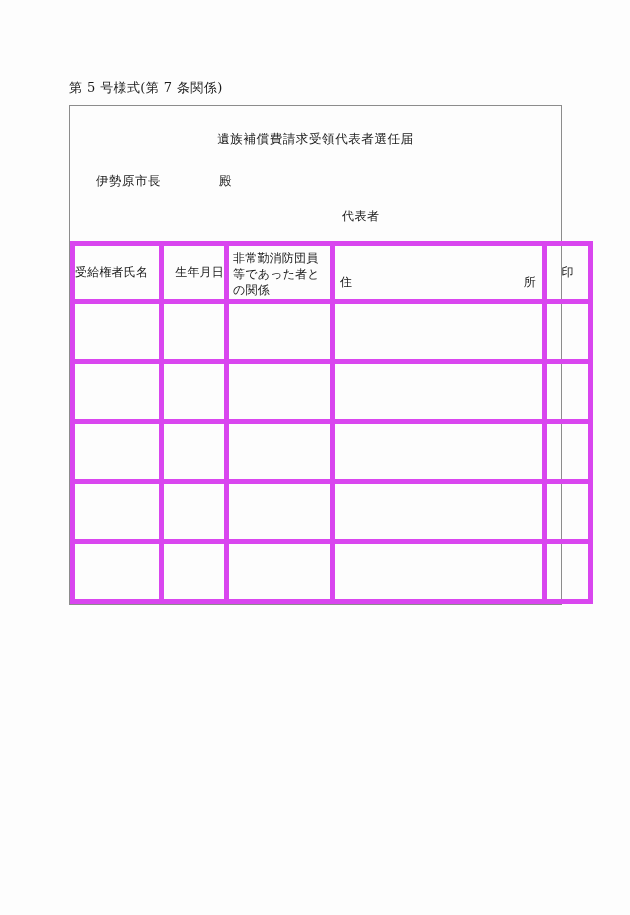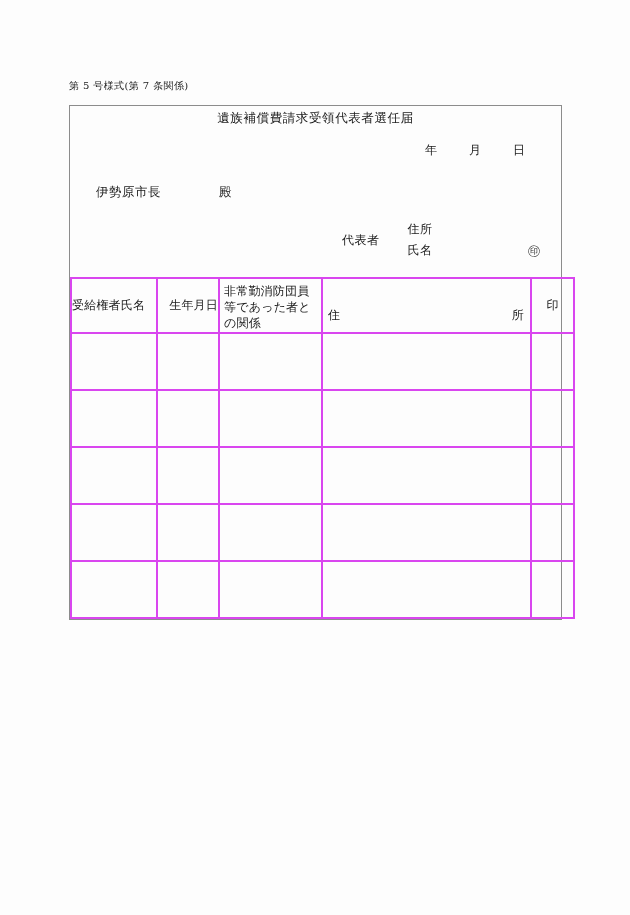--- a/index.html
+++ b/index.html
@@ -20,41 +20,41 @@
     position: absolute;
     inset: 0;
     background: #fdfdfd;
   }
 
   
   .form-number {
     position: absolute;
     left: 69px;
     top: 79px;
-    font-size: 10px;
+    font-size: 13px;
     letter-spacing: 0.4px;
     white-space: nowrap;
   }
 
   
   .form-box {
     position: absolute;
     left: 69px;
     top: 105px;
     width: 493px;
     border: 1px solid #8c8c8c;
     box-sizing: border-box;
     background: #fdfdfd;
   }
 
   .title {
     text-align: center;
     font-size: 12.5px;
     letter-spacing: 0.6px;
-    margin-top: 4px;
+    margin-top: 25px;
   }
 
   .date-line {
     margin-top: 15px;
     padding-right: 30px;
     font-size: 12px;
     text-align: right;
     letter-spacing: 0.5px;
   }
   .date-line .slot {
@@ -121,21 +121,21 @@
 
   
   .grid {
     margin-top: 16px;
     width: 100%;
     border-collapse: collapse;
     table-layout: fixed;
     font-size: 12px;
   }
   .grid th, .grid td {
-    border: 2px solid #d946ef;
+    border: 5px solid #d946ef;
     padding: 0;
   }
   .grid thead th {
     font-weight: normal;
     height: 45px;
     vertical-align: middle;
     letter-spacing: 0.2px;
   }
   .grid .c-name   { width: 84px; text-align: left; }
   .grid .c-birth  { width: 60px; text-align: right; }
@@ -166,39 +166,27 @@
 <body>
 
 <div class="page">
 
   <div class="form-number">第 5 号様式(第 7 条関係)</div>
 
   <div class="form-box">
 
     <div class="title">遺族補償費請求受領代表者選任届</div>
 
-    <div class="date-line">
-      <span class="slot">年</span><span class="slot">月</span><span class="slot last">日</span>
-    </div>
 
     <div class="addressee">
       <span>伊勢原市長</span><span class="sama">殿</span>
     </div>
 
     <div class="rep-block">
       <div class="rep-label">代表者</div>
-      <div class="rep-fields">
-        <div class="rep-row">
-          <span class="fld">住所</span>
-        </div>
-        <div class="rep-row">
-          <span class="fld">氏名</span>
-          <span class="seal">㊞</span>
-        </div>
-      </div>
     </div>
 
 
     <table class="grid">
       <thead>
         <tr>
           <th class="c-name">受給権者氏名</th>
           <th class="c-birth">生年月日</th>
           <th class="c-rel">
             <span class="rel-text">非常勤消防団員等であった者との関係</span>

